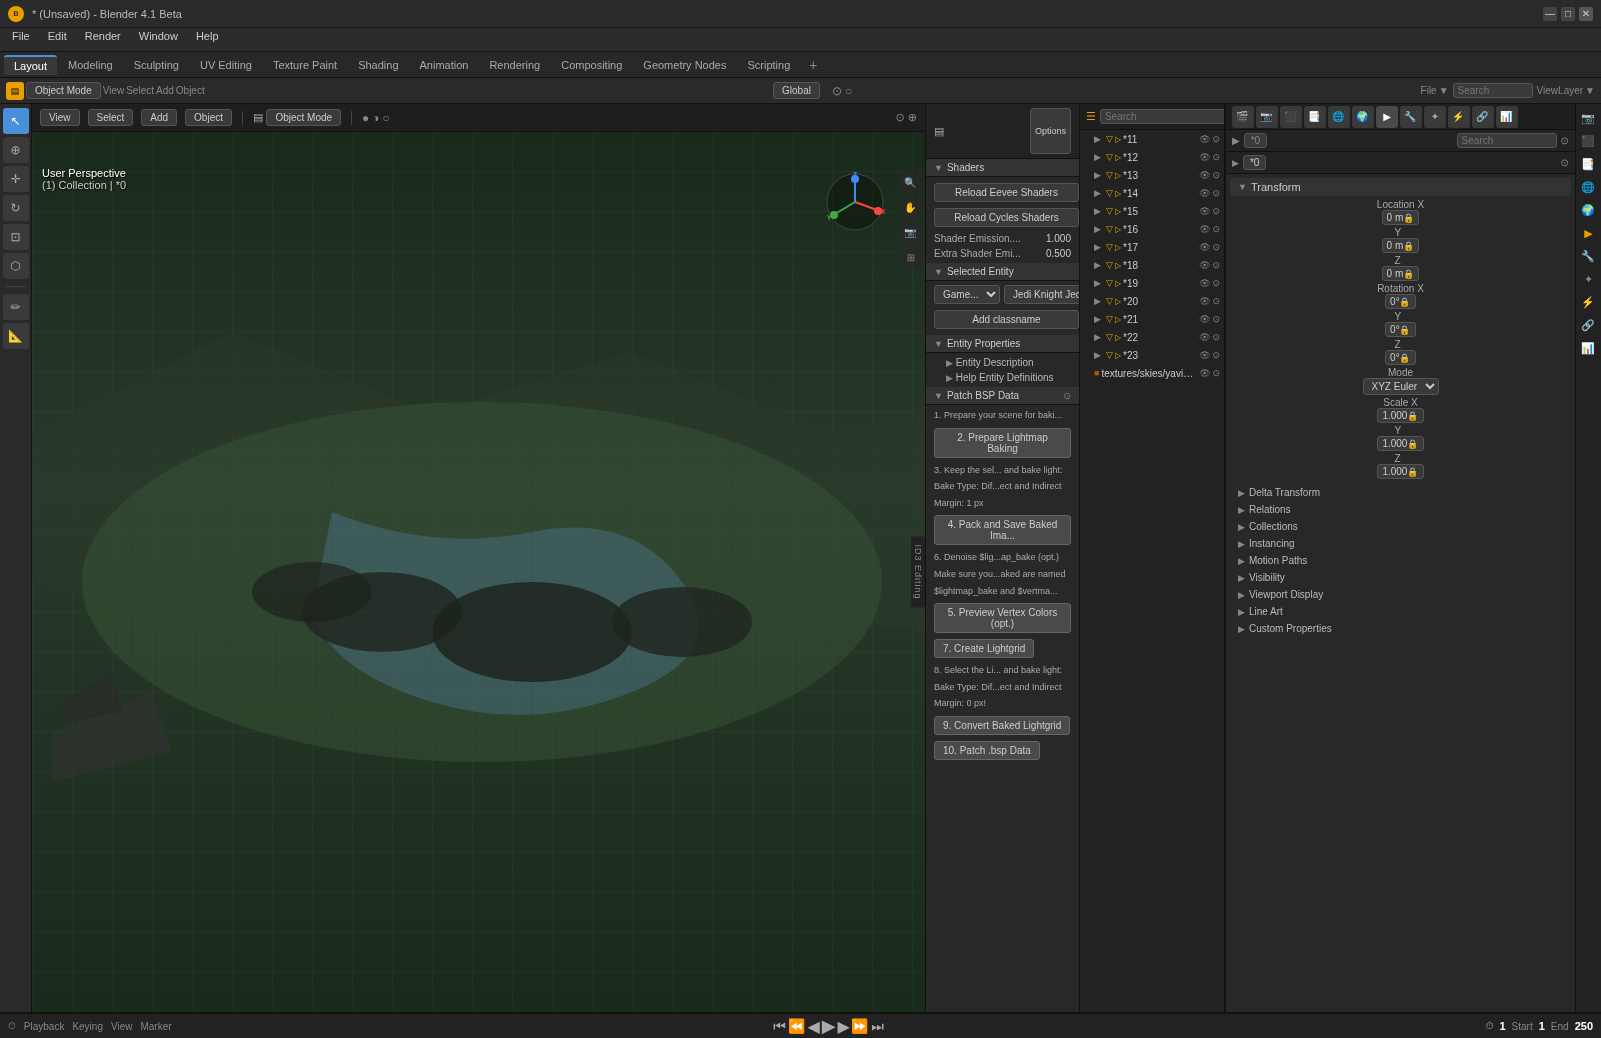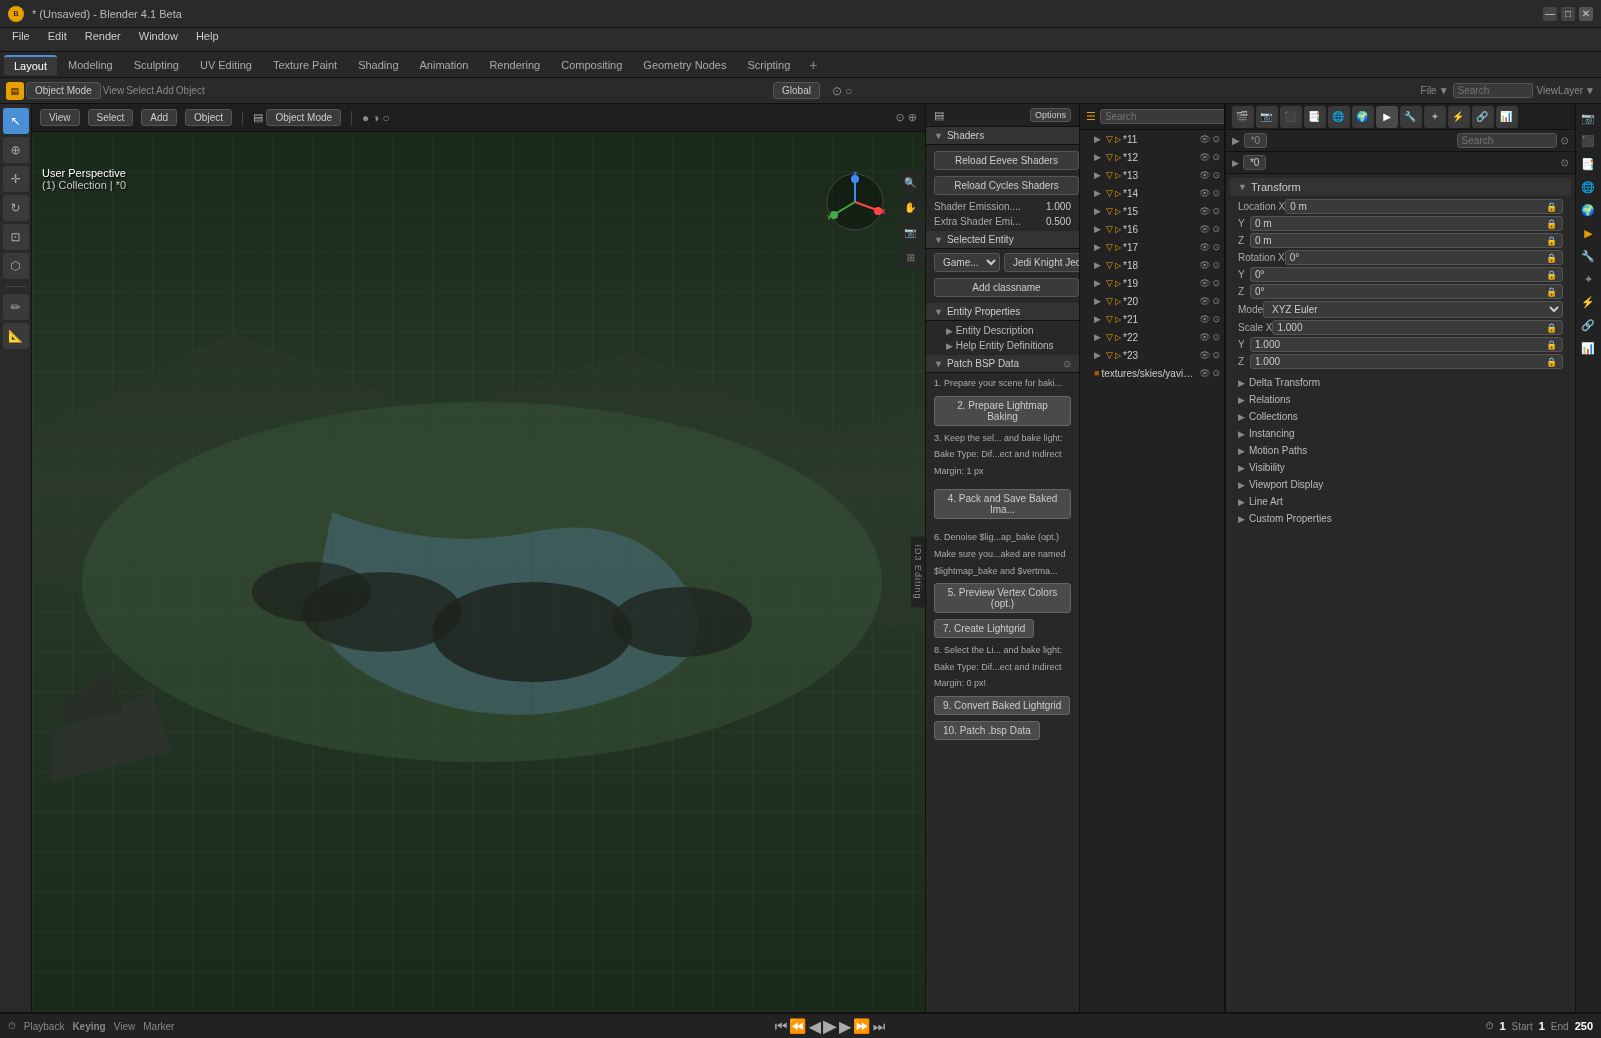--- a/index.html
+++ b/index.html
@@ -100,21 +100,21 @@
     ::-webkit-scrollbar-track { background: #1e1e1e; }
     ::-webkit-scrollbar-thumb { background: #444; border-radius: 3px; }
 
     
     #nav-gizmo { position: absolute; top: 40px; right: 40px; width: 60px; height: 60px; }
 
     .section-arrow { font-size: 9px; color: #888; }
     .chevron-down::before { content: '▼'; }
     .chevron-right::before { content: '▶'; }
 
-    .loc-field { display: flex; align-items: center; justify-content: space-between; padding: 1px 8px; }
+    .loc-field { display: flex; align-items: center; justify-content: space-between; padding: 1px 8px; flex-direction: column; }
     .loc-axis { color: #aaa; font-size: 10px; min-width: 12px; }
     .loc-val { background: #3a3a3a; border: 1px solid #555; border-radius: 3px; padding: 1px 4px; color: #ccc; font-size: 10px; flex: 1; text-align: right; display: flex; justify-content: space-between; align-items: center; }
   </style>
 </head>
 <body>
 
 <div id="titlebar">
   <div style="display:flex;align-items:center;gap:8px;">
     <div style="width:16px;height:16px;background:#e8a000;border-radius:50%;display:flex;align-items:center;justify-content:center;font-size:8px;color:#000;">B</div>
     <span class="title">* (Unsaved) - Blender 4.1 Beta</span>
@@ -284,21 +284,21 @@
 
       <div style="position:absolute;right:0;top:50%;transform:translateY(-50%);background:rgba(30,30,30,0.8);padding:4px 2px;border-radius:3px;">
         <div class="vertical-label">ID3 Editing</div>
       </div>
     </div>
   </div>
 
   <div id="props-panel">
     <div class="props-header">
       <span>▤</span>
-      <button class="vp-btn" style="font-size:9px;padding:1px 4px;">Options</button>
+      <button class="vp-btn" style="font-size:9px;padding:17px 4px;">Options</button>
     </div>
     <div style="overflow-y:auto;flex:1;">
 
       <div class="section-header">
         <span class="section-arrow chevron-down"></span>
         <span>Shaders</span>
       </div>
       <div style="padding:2px 0;">
         <div style="margin:2px 4px;">
           <button class="prop-btn">Reload Eevee Shaders</button>
@@ -356,21 +356,21 @@
         <span style="color:#888;font-size:9px;cursor:pointer;">⊙</span>
       </div>
       <div style="padding:2px 0;">
         <div class="step-text">1. Prepare your scene for baki...</div>
         <div style="margin:2px 4px;">
           <button class="step-btn">2. Prepare Lightmap Baking</button>
         </div>
         <div class="step-text">3. Keep the sel... and bake light:</div>
         <div class="step-text">Bake Type: Dif...ect and Indirect</div>
         <div class="step-text">Margin: 1 px</div>
-        <div style="margin:8px 4px;">
+        <div style="margin:2px 4px;">
           <button class="step-btn">4. Pack and Save Baked Ima...</button>
         </div>
         <div class="step-text">6. Denoise $lig...ap_bake (opt.)</div>
         <div class="step-text">Make sure you...aked are named</div>
         <div class="step-text">$lightmap_bake and $vertma...</div>
         <div style="margin:2px 4px;">
           <button class="step-btn">5. Preview Vertex Colors (opt.)</button>
         </div>
         <div style="margin:2px 4px;">
           <button class="step-btn">7. Create Lightgrid</button>
@@ -697,21 +697,21 @@
     <div class="r-icon">✦</div>
     <div class="r-icon">⚡</div>
     <div class="r-icon">🔗</div>
     <div class="r-icon">📊</div>
   </div>
 </div>
 
 <div id="timeline">
   <span style="color:#888;font-size:10px;">⏱</span>
   <span style="color:#888;font-size:10px;cursor:pointer;">Playback</span>
-  <span style="color:#888;font-size:10px;cursor:pointer;font-weight:bold;">Keying</span>
+  <span style="color:#888;font-size:10px;cursor:pointer;">Keying</span>
   <span style="color:#888;font-size:10px;cursor:pointer;">View</span>
   <span style="color:#888;font-size:10px;cursor:pointer;">Marker</span>
   <div style="flex:1;"></div>
 
   <div class="tl-controls">
     <button style="background:none;border:none;color:#aaa;cursor:pointer;font-size:14px;">⏮</button>
     <button style="background:none;border:none;color:#aaa;cursor:pointer;font-size:14px;">⏪</button>
     <button style="background:none;border:none;color:#aaa;cursor:pointer;font-size:16px;">◀</button>
     <button style="background:none;border:none;color:#aaa;cursor:pointer;font-size:18px;">▶</button>
     <button style="background:none;border:none;color:#aaa;cursor:pointer;font-size:16px;">▶</button>

